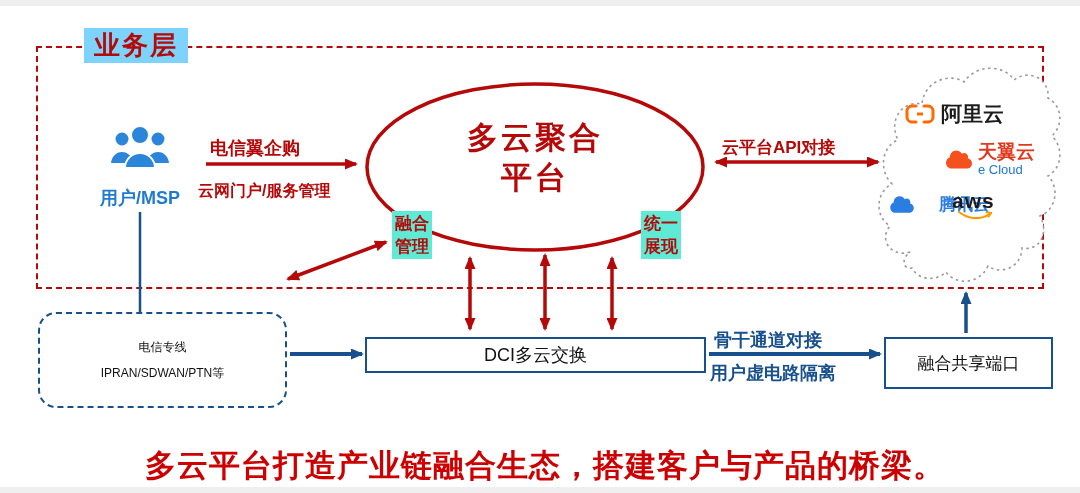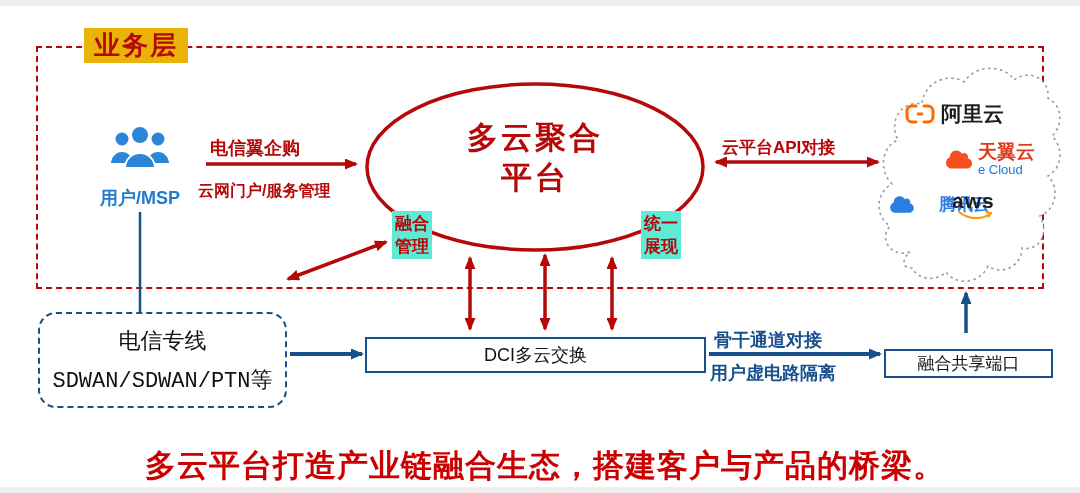--- a/index.html
+++ b/index.html
@@ -3,32 +3,32 @@
 <meta charset="utf-8">
 <style>
   * { margin:0; padding:0; box-sizing:border-box; }
   body { background:#fff; font-family:"Liberation Sans","DejaVu Sans",sans-serif; }
   .canvas { position:relative; width:1080px; height:493px; background:#fff; overflow:hidden;
             font-family:"Liberation Sans","DejaVu Sans",sans-serif; }
   .abs { position:absolute; }
   .strip { position:absolute; left:0; width:1080px; height:6px; background:#efefef; }
   .biz-box { position:absolute; left:36px; top:46px; width:1008px; height:243px;
              border:2px dashed #b50909; }
-  .biz-label { position:absolute; left:84px; top:28px; padding:0 10px; background:#eab308;
+  .biz-label { position:absolute; left:84px; top:28px; padding:0 10px; background:#7dd3fc;
                color:#b50909; font-size:26px; font-weight:bold; letter-spacing:2px; }
   .lbl { position:absolute; text-align:left; line-height:1.25; }
   .red { color:#b50909; font-weight:bold; }
   .blue { color:#17508c; font-weight:bold; }
   .platform-title { position:absolute; left:370px; top:118px; width:330px; text-align:center;
                     color:#b50909; font-weight:bold; font-size:31px; line-height:40px; letter-spacing:3px; }
   .tag { position:absolute; background:#5eead4; padding:1px 3px; color:#b50909; font-weight:bold;
          font-size:17px; line-height:23px; text-align:center; }
   .box { position:absolute; background:#fff; border:2.5px solid #17508c; border-radius:0;
          display:flex; align-items:center; justify-content:center; color:#111; font-size:18px; }
-  .access { border-style:dashed; border-radius:18px; flex-direction:column; gap:9px; font-size:22px;font-family:Liberation Mono, monospace; }
+  .access { border-style:dashed; border-radius:18px; flex-direction:column; gap:9px; font-size:12px; }
   .user-label { position:absolute; left:95px; top:186px; width:90px; text-align:center;
                 color:#1f7ad0; font-weight:bold; font-size:18px; }
   .logo-row { position:absolute; display:flex; align-items:center; gap:6px; }
   .logo-col { display:flex; flex-direction:column; align-items:flex-start; line-height:1.05; }
   .ali-text { font-size:21px; font-weight:600; color:#1c1c1c; }
   .ty-text { font-size:19px; font-weight:bold; color:#e03a1e; }
   .ty-sub { font-size:13px; color:#1e78d2; margin-top:1px; }
   .tc-text { font-size:17px; font-weight:bold; color:#2a7de1; }
   .aws-wrap { position:absolute; display:flex; flex-direction:column; align-items:center; }
   .aws-text { font-size:21px; font-weight:bold; color:#1a1a1a; letter-spacing:1px; line-height:1; }
@@ -144,28 +144,28 @@
   <div class="aws-wrap" style="left:952px;top:190px;align-items:flex-end;">
     <span class="aws-text">aws</span>
     <svg width="38" height="10" viewBox="0 0 38 10" style="margin-top:-1px;">
       <path d="M2 2 C 12 10, 26 10, 34 3" stroke="#ff9900" stroke-width="2.2" fill="none" stroke-linecap="round"></path>
       <path d="M34 3 l-4.5 -0.8 M34 3 l-2.5 3.6" stroke="#ff9900" stroke-width="2" fill="none" stroke-linecap="round"></path>
     </svg>
   </div>
 
   <div class="box access" style="left:38px;top:312px;width:249px;height:96px;">
     <div>电信专线</div>
-    <div>SDWAN/SDWAN/PTN等</div>
+    <div>IPRAN/SDWAN/PTN等</div>
   </div>
 
   <div class="box" style="left:365px;top:337px;width:341px;height:36px;">
     <span>DCI多云交换</span>
   </div>
 
-  <div class="box" style="left:884px;top:337px;width:169px;height:29px;font-size:17px;margin-top:12px;">
+  <div class="box" style="left:884px;top:337px;width:169px;height:52px;font-size:17px;">
     <span>融合共享端口</span>
   </div>
 
   <div class="lbl blue" style="left:714px;top:329px;width:165px;font-size:18px;">骨干通道对接</div>
   <div class="lbl blue" style="left:710px;top:362px;width:173px;font-size:18px;">用户虚电路隔离</div>
 
   <div class="footer">多云平台打造产业链融合生态，搭建客户与产品的桥梁。</div>
 
 </div>
 

